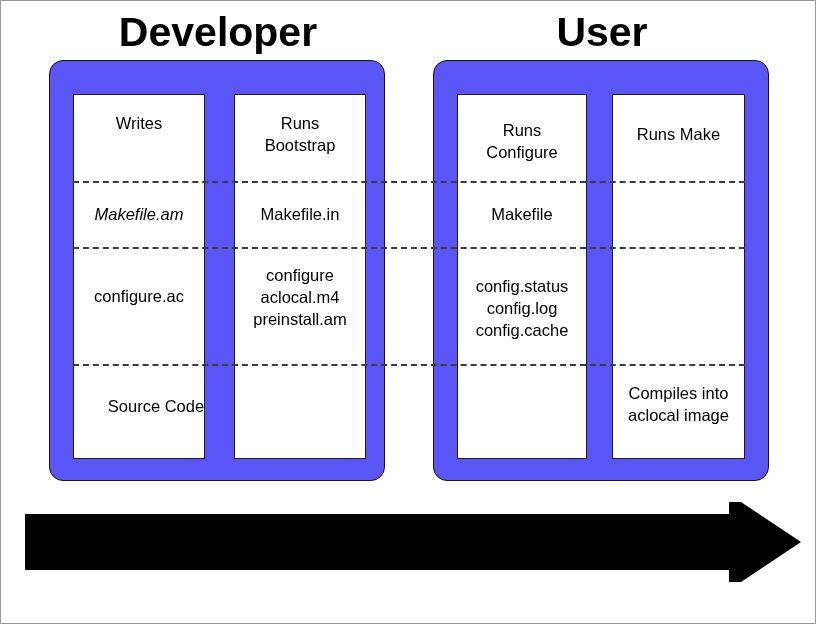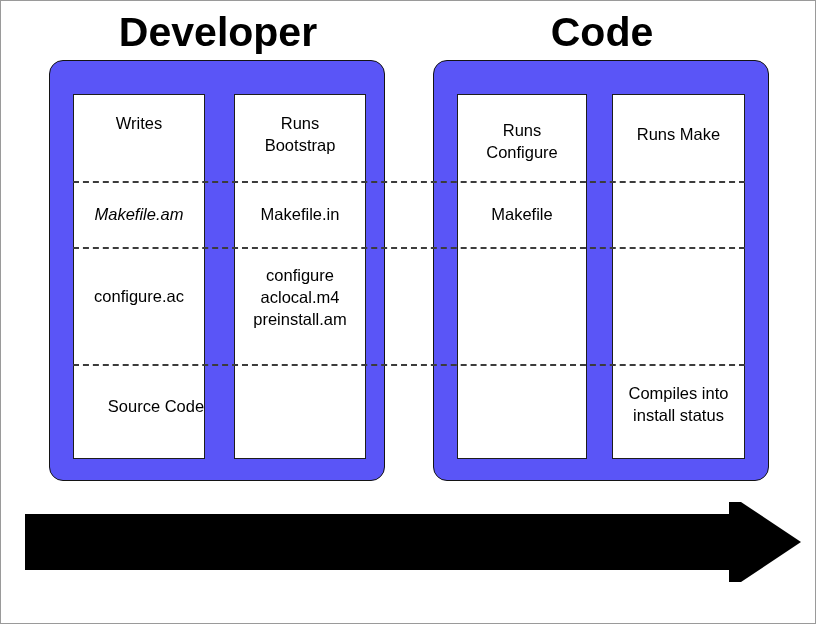--- a/index.html
+++ b/index.html
@@ -97,21 +97,21 @@
     height: 80px;
   }
 </style>
 </head>
 <body>
 
 <div id="canvas">
 
   <div class="group-title" id="title-developer">Developer</div>
 
-  <div class="group-title" id="title-user">Code</div>
+  <div class="group-title" id="title-user">User</div>
 
   <div class="blue-panel" id="panel-developer"></div>
   <div class="blue-panel" id="panel-user"></div>
 
   <div class="column-box" id="col-writes">
     <div class="column-inner">
       <div class="cell-text" style="top:17px;text-align:center;">Writes</div>
       <div class="cell-text" style="top:108px;font-style:italic;">Makefile.am</div>
       <div class="cell-text" style="top:190px;">configure.ac</div>
       <div class="cell-text" style="top:300px;margin-left:17px;">Source Code</div>
@@ -127,28 +127,31 @@
 aclocal.m4
 preinstall.am</div>
     </div>
   </div>
 
   <div class="column-box" id="col-configure">
     <div class="column-inner">
       <div class="cell-text" style="top:24px;">Runs
 Configure</div>
       <div class="cell-text" style="top:108px;">Makefile</div>
+      <div class="cell-text" style="top:180px;">config.status
+config.log
+config.cache</div>
     </div>
   </div>
 
   <div class="column-box" id="col-make">
     <div class="column-inner">
       <div class="cell-text" style="top:28px;">Runs Make</div>
       <div class="cell-text" style="top:287px;">Compiles into
-install status</div>
+aclocal image</div>
     </div>
   </div>
 
   <div class="dash-line" id="dash-1"></div>
   <div class="dash-line" id="dash-2"></div>
   <div class="dash-line" id="dash-3"></div>
 
   <svg id="flow-arrow" viewBox="0 0 776 80" preserveAspectRatio="none">
     <polygon points="0,12 704,12 704,-8 776,40 704,88 704,68 0,68" fill="#000000"></polygon>
   </svg>

